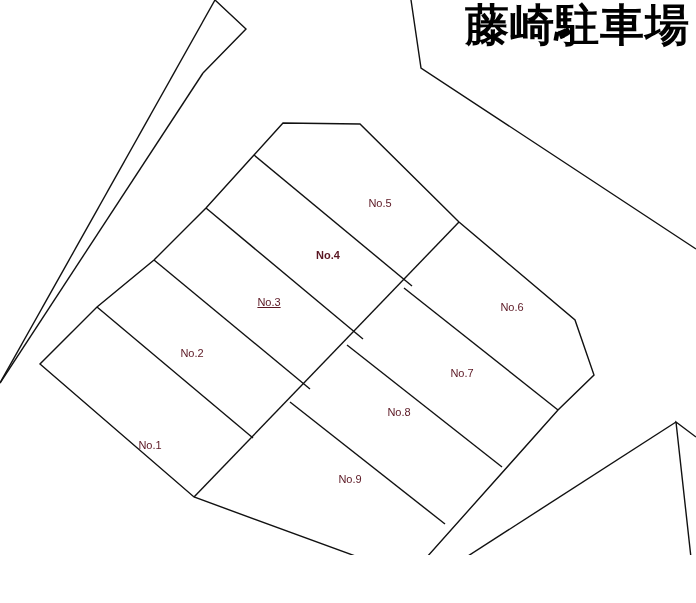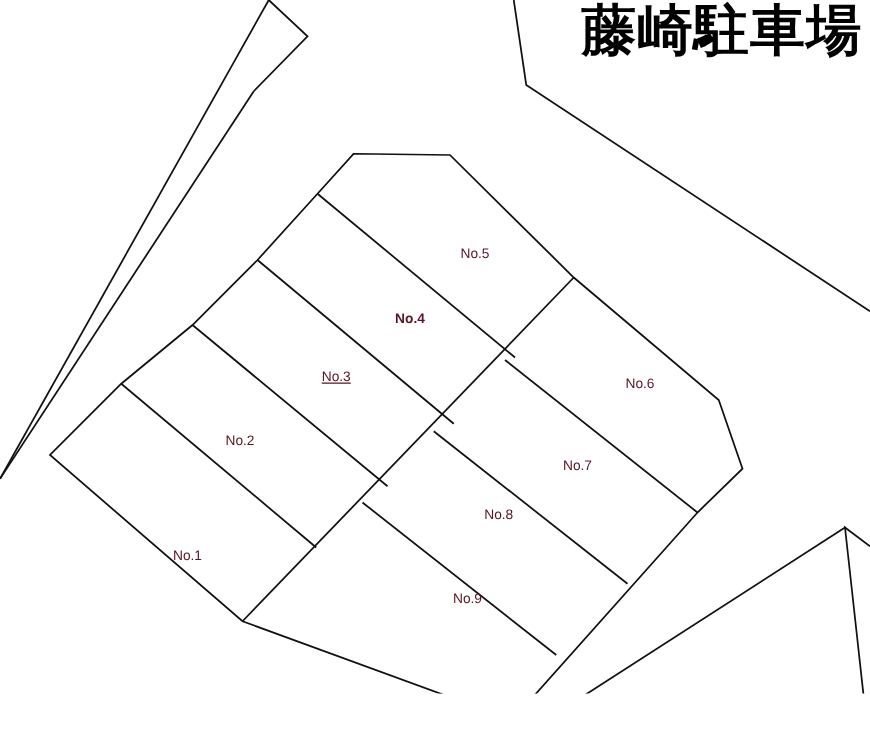--- a/index.html
+++ b/index.html
@@ -90,15 +90,15 @@
   <div class="site-title">藤崎駐車場</div>
 
   <div class="stall-label" style="left:150px; top:404px;margin-top:41px;">No.1</div>
   <div class="stall-label" style="left:192px; top:353px;">No.2</div>
   <div class="stall-label" style="left:269px; top:302px;text-decoration:underline;">No.3</div>
   <div class="stall-label" style="left:328px; top:255px;font-weight:bold;">No.4</div>
   <div class="stall-label" style="left:380px; top:203px;">No.5</div>
   <div class="stall-label" style="left:512px; top:307px;">No.6</div>
   <div class="stall-label" style="left:462px; top:373px;">No.7</div>
   <div class="stall-label" style="left:399px; top:412px;">No.8</div>
-  <div class="stall-label" style="left:350px; top:479px;margin-left:24px;">No.9</div>
+  <div class="stall-label" style="left:350px; top:479px;">No.9</div>
 
 </div>
 
 </body></html>

